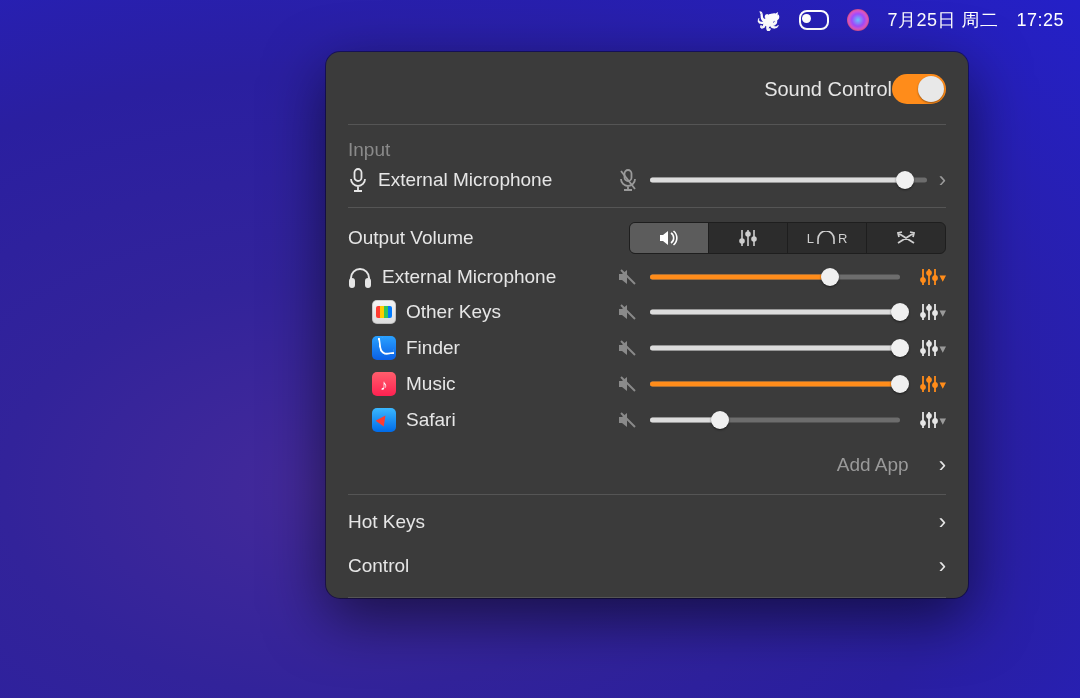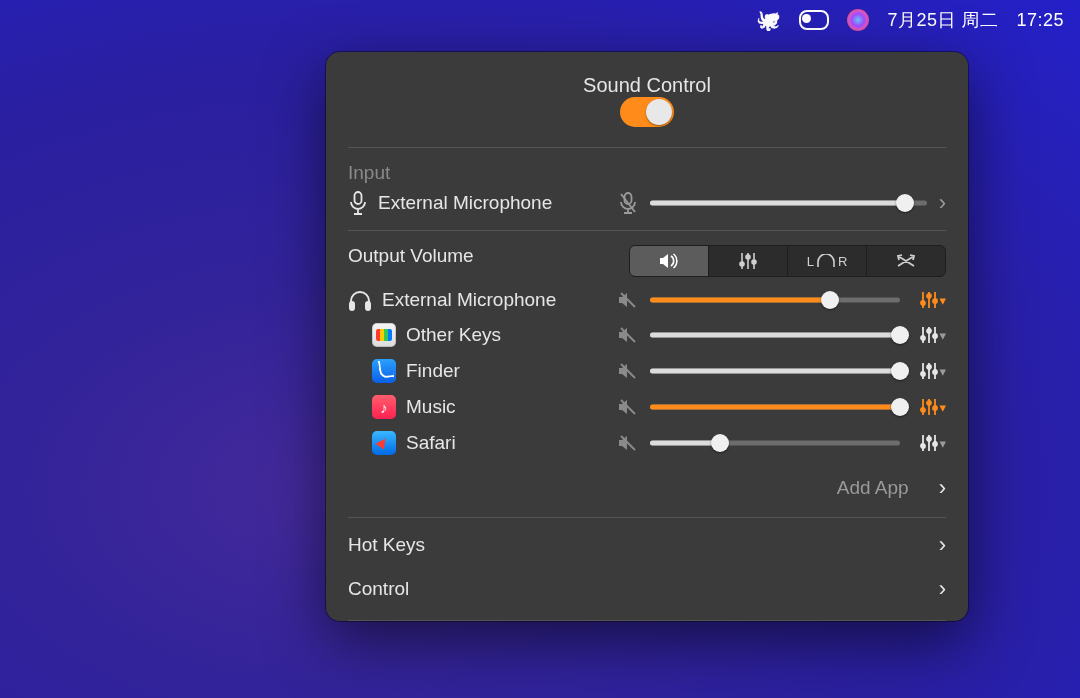--- a/index.html
+++ b/index.html
@@ -9,21 +9,21 @@
   .menubar .mi{display:flex;align-items:center;justify-content:center;}
   .siri-icon{width:22px;height:22px;border-radius:50%;background:radial-gradient(circle at 50% 50%, #6cc5ff 0%, #a34bff 40%, #ff5fb0 70%, #1a1a1a 100%);box-shadow:inset 0 0 2px rgba(0,0,0,.5);}
   .cc-icon{width:26px;height:16px;border:2px solid #fff;border-radius:8px;position:relative;}
   .cc-icon::before{content:"";position:absolute;width:9px;height:9px;border-radius:50%;background:#fff;left:1px;top:1.5px;}
   .menubar-date,.menubar-time{font-weight:500;letter-spacing:.5px;}
   .octo-icon{font-size:20px;filter:grayscale(1) brightness(5);}
 
   
   .panel{position:absolute;left:326px;top:52px;width:642px;background:#3b3b3b;border-radius:14px;box-shadow:0 20px 60px rgba(0,0,0,.55), 0 0 0 1px rgba(0,0,0,.4);color:#e6e6e6;padding:0 22px;box-sizing:border-box;}
   .hr{border:none;border-top:1px solid #555;margin:0;}
-  .header-row{display:flex;align-items:center;justify-content:space-between;padding:22px 0 20px;flex-direction:column;}
+  .header-row{display:flex;align-items:center;justify-content:flex-end;padding:22px 0 20px;}
   .title{font-size:20px;font-weight:500;}
   .toggle{width:54px;height:30px;background:#ff8c1a;border-radius:30px;position:relative;}
   .toggle::after{content:"";position:absolute;width:26px;height:26px;background:#e8e8e8;border-radius:50%;right:2px;top:2px;box-shadow:0 1px 2px rgba(0,0,0,.4);}
 
   .section-label{color:#8a8a8a;font-size:19px;padding-top:14px;}
   .row{display:flex;align-items:center;padding:6px 0;}
   .row .left{display:flex;align-items:center;gap:10px;flex:0 0 auto;width:270px;}
   .row .right{display:flex;align-items:center;gap:12px;flex:1;}
   .dev-name,.app-name{font-size:19px;}
   .indent .left{padding-left:24px;width:246px;}
@@ -60,21 +60,21 @@
   .ic-safari{background:linear-gradient(#3ab8ff,#006ae8);}
   .ic-safari::before{content:"";width:0;height:0;border:5px solid transparent;border-bottom:10px solid #ff3b30;transform:translateY(-3px) rotate(35deg);}
 
   .addapp-row{display:flex;justify-content:flex-end;align-items:center;gap:30px;color:#9a9a9a;padding:10px 0 16px;}
   .addapp-row .chev{color:#e6e6e6;}
   .plain-row{display:flex;align-items:center;justify-content:space-between;padding:14px 0;font-size:19px;}
   .plain-row .chev{color:#e6e6e6;}
   .quit-row{display:flex;align-items:center;justify-content:space-between;padding:16px 0 20px;font-size:19px;}
   .shortcut{color:#8a8a8a;font-size:17px;}
 
-  .output-head{display:flex;align-items:flex-start;justify-content:space-between;padding-top:14px;padding-bottom:6px;}
+  .output-head{display:flex;align-items:center;justify-content:space-between;padding-top:14px;padding-bottom:6px;}
   .input-device-row{padding-bottom:14px;}
   .output-list{padding-bottom:4px;}
   .eq-wrap{display:flex;align-items:center;width:34px;justify-content:flex-end;}
 
   svg{display:block;}
 </style>
 </head>
 <body>
 
 <div class="desktop">

